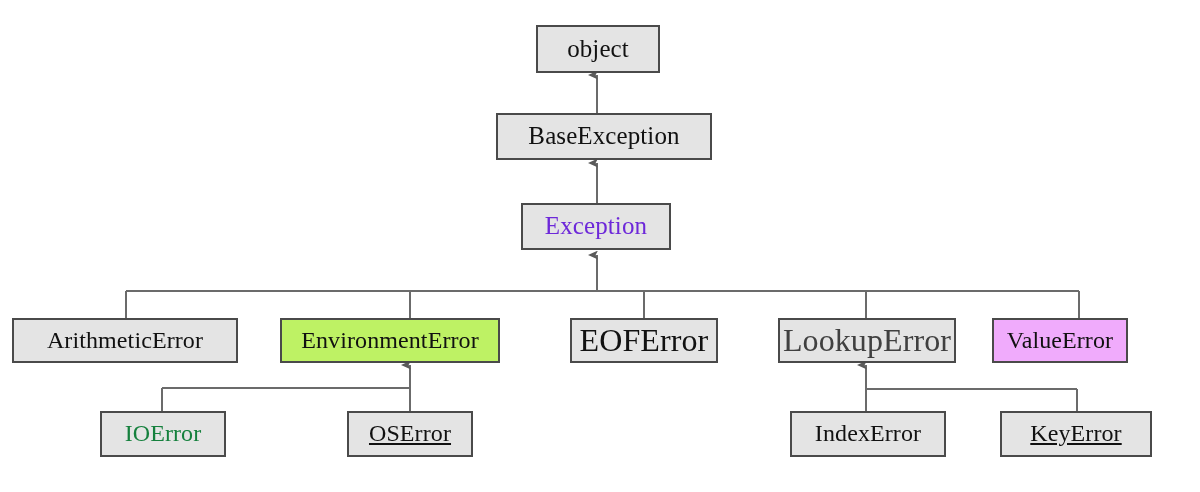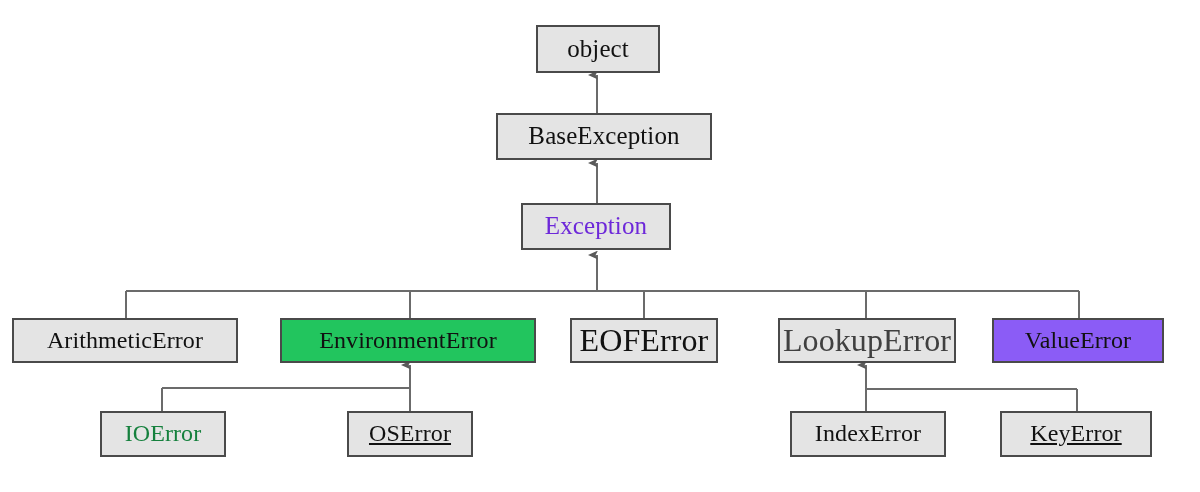--- a/index.html
+++ b/index.html
@@ -82,30 +82,30 @@
       </div>
       <div class="node" style="left: 496px; top: 113px; width: 216px; height: 47px; background: rgb(228, 228, 228); border-color: rgb(74, 74, 74); color: rgb(17, 17, 17); font-size: 25px;">
         <span class="node-label">BaseException</span>
       </div>
       <div class="node" style="left: 521px; top: 203px; width: 150px; height: 47px; background: rgb(228, 228, 228); border-color: rgb(74, 74, 74); color: #6d28d9; font-size: 25px;">
         <span class="node-label">Exception</span>
       </div>
       <div class="node" style="left: 12px; top: 318px; width: 226px; height: 45px; background: rgb(228, 228, 228); border-color: rgb(74, 74, 74); color: rgb(17, 17, 17); font-size: 24px;">
         <span class="node-label">ArithmeticError</span>
       </div>
-      <div class="node" style="left: 280px; top: 318px; width: 256px; height: 45px; background: #22c55e; border-color: rgb(74, 74, 74); color: rgb(17, 17, 17); font-size: 24px;">
+      <div class="node" style="left: 280px; top: 318px; width: 220px; height: 45px; background: #bef264; border-color: rgb(74, 74, 74); color: rgb(17, 17, 17); font-size: 24px;">
         <span class="node-label">EnvironmentError</span>
       </div>
       <div class="node" style="left: 570px; top: 318px; width: 148px; height: 45px; background: rgb(228, 228, 228); border-color: rgb(74, 74, 74); color: rgb(17, 17, 17); font-size: 32px;">
         <span class="node-label">EOFError</span>
       </div>
       <div class="node" style="left: 778px; top: 318px; width: 178px; height: 45px; background: rgb(228, 228, 228); border-color: rgb(74, 74, 74); color: #404040; font-size: 32px;">
         <span class="node-label">LookupError</span>
       </div>
-      <div class="node" style="left: 992px; top: 318px; width: 172px; height: 45px; background: #8b5cf6; border-color: rgb(74, 74, 74); color: rgb(17, 17, 17); font-size: 24px;">
+      <div class="node" style="left: 992px; top: 318px; width: 136px; height: 45px; background: #f0abfc; border-color: rgb(74, 74, 74); color: rgb(17, 17, 17); font-size: 24px;">
         <span class="node-label">ValueError</span>
       </div>
       <div class="node" style="left: 100px; top: 411px; width: 126px; height: 46px; background: rgb(228, 228, 228); border-color: rgb(74, 74, 74); color: #15803d; font-size: 24px;">
         <span class="node-label">IOError</span>
       </div>
       <div class="node" style="left: 347px; top: 411px; width: 126px; height: 46px; background: rgb(228, 228, 228); border-color: rgb(74, 74, 74); color: rgb(17, 17, 17); font-size: 24px; text-decoration: underline;">
         <span class="node-label">OSError</span>
       </div>
       <div class="node" style="left: 790px; top: 411px; width: 156px; height: 46px; background: rgb(228, 228, 228); border-color: rgb(74, 74, 74); color: rgb(17, 17, 17); font-size: 24px;">
         <span class="node-label">IndexError</span>

